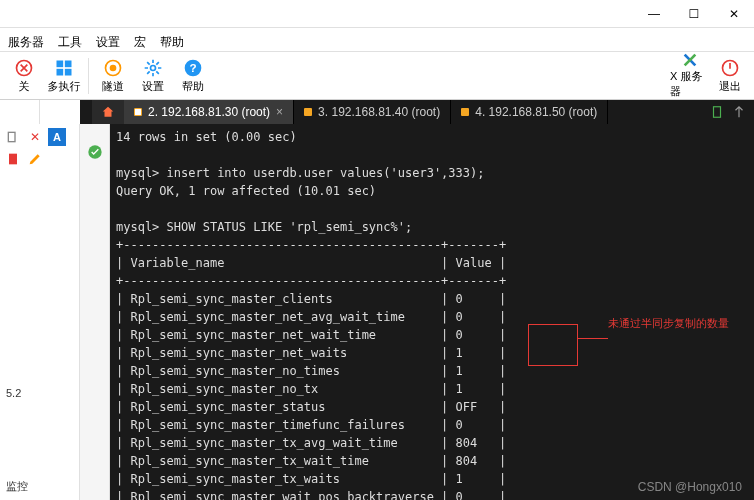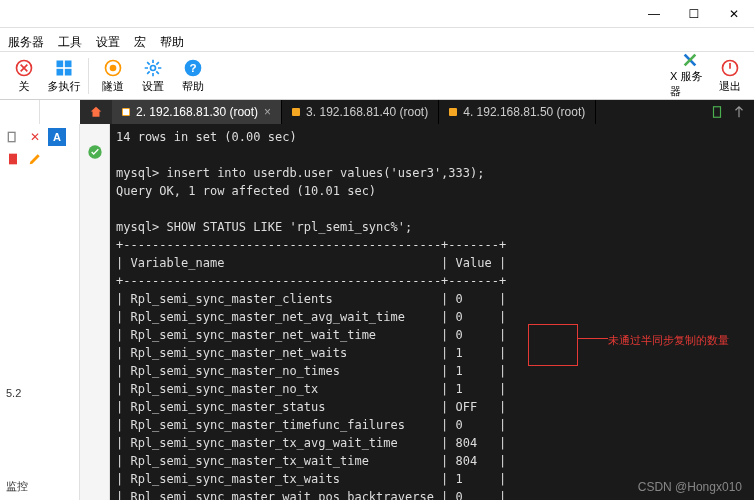--- a/index.html
+++ b/index.html
@@ -6,40 +6,40 @@
 body { font-family: "Microsoft YaHei", sans-serif; font-size: 12px; background: #fff; width: 754px; height: 500px; overflow: hidden; }
 .titlebar { height: 28px; display: flex; justify-content: flex-end; align-items: center; border-bottom: 1px solid #e0e0e0; }
 .titlebar .win-btn { width: 40px; height: 100%; display: flex; align-items: center; justify-content: center; cursor: pointer; }
 .menubar { height: 24px; display: flex; align-items: flex-end; gap: 14px; padding: 0 8px; border-bottom: 1px solid #e0e0e0; }
 .menubar span { cursor: pointer; }
 .toolbar { height: 48px; display: flex; align-items: center; border-bottom: 1px solid #d0d0d0; padding: 0 4px; }
 .toolbar .tb-item { display: flex; flex-direction: column; align-items: center; justify-content: center; width: 40px; height: 100%; font-size: 11px; cursor: pointer; gap: 1px; }
 .toolbar .tb-item svg { width: 20px; height: 20px; }
 .toolbar .sep { width: 1px; height: 36px; background: #e0e0e0; margin: 0 4px; }
 .toolbar .spacer { flex: 1; }
-.tabbar { height: 24px; background: #1a1a1a; display: flex; align-items: stretch; margin-left: 40px; }
+.tabbar { height: 24px; background: #1a1a1a; display: flex; align-items: stretch; margin-left: 40px; padding-left: 12px; }
 .tabbar .home-tab { width: 32px; background: #2a2a2a; display: flex; align-items: center; justify-content: center; }
 .tabbar .tab { display: flex; align-items: center; padding: 0 10px; gap: 6px; color: #ccc; font-size: 12px; border-right: 1px solid #000; cursor: pointer; min-width: 150px; }
 .tabbar .tab.active { background: #3a3a3a; color: #fff; }
 .tabbar .tab-dot { width: 8px; height: 8px; background: #f5a623; border-radius: 1px; display: inline-block; }
 .tabbar .tab-dot.active { background: #fff; border: 1px solid #f5a623; }
 .tabbar .tab-close { margin-left: auto; color: #aaa; }
 .tabbar .tab-icons { margin-left: auto; display: flex; gap: 8px; padding: 0 8px; align-items: center; }
 .main { display: flex; height: calc(500px - 28px - 24px - 48px - 24px); }
 .sidebar { width: 80px; border-right: 1px solid #e0e0e0; display: flex; flex-direction: column; }
 .sidebar .sb-top { padding: 4px; display: flex; gap: 4px; flex-wrap: wrap; }
 .sidebar .sb-icon { width: 18px; height: 18px; display: flex; align-items: center; justify-content: center; }
 .sidebar .sb-bottom { margin-top: auto; padding: 6px; font-size: 11px; color: #333; }
 .gutter { width: 30px; background: #f5f5f5; border-right: 1px solid #e0e0e0; display: flex; flex-direction: column; align-items: center; padding-top: 20px; gap: 20px; }
 .gutter .g-icon { width: 16px; height: 16px; }
 .terminal { flex: 1; background: #1a1a1a; color: #ddd; font-family: Consolas, monospace; font-size: 12px; line-height: 18px; padding: 4px 6px; white-space: pre; overflow: hidden; position: relative; }
 .terminal .annot { position: absolute; color: #e53935; border: 1px solid #e53935; }
 .terminal .annot-box { left: 418px; top: 200px; width: 50px; height: 42px; }
 .terminal .annot-line { left: 468px; top: 214px; width: 30px; height: 0; border-top: 1px solid #e53935; border-left: none; border-right: none; border-bottom: none; }
-.terminal .annot-text { position: absolute; left: 498px; top: 207px; color: #e53935; font-size: 11px; font-family: Liberation Sans, sans-serif; }
+.terminal .annot-text { position: absolute; left: 498px; top: 191px; color: #e53935; font-size: 11px; font-family: Liberation Mono, monospace; }
 .cursor { display: inline-block; width: 7px; height: 12px; background: #ddd; vertical-align: middle; }
 .watermark { position: absolute; right: 12px; bottom: 4px; font-size: 12px; color: rgba(180,180,180,0.7); font-family: Liberation Sans, sans-serif; }
 </style>
 </head>
 <body>
 
 <div class="titlebar">
   <div class="win-btn">—</div>
   <div class="win-btn">☐</div>
   <div class="win-btn">✕</div>

